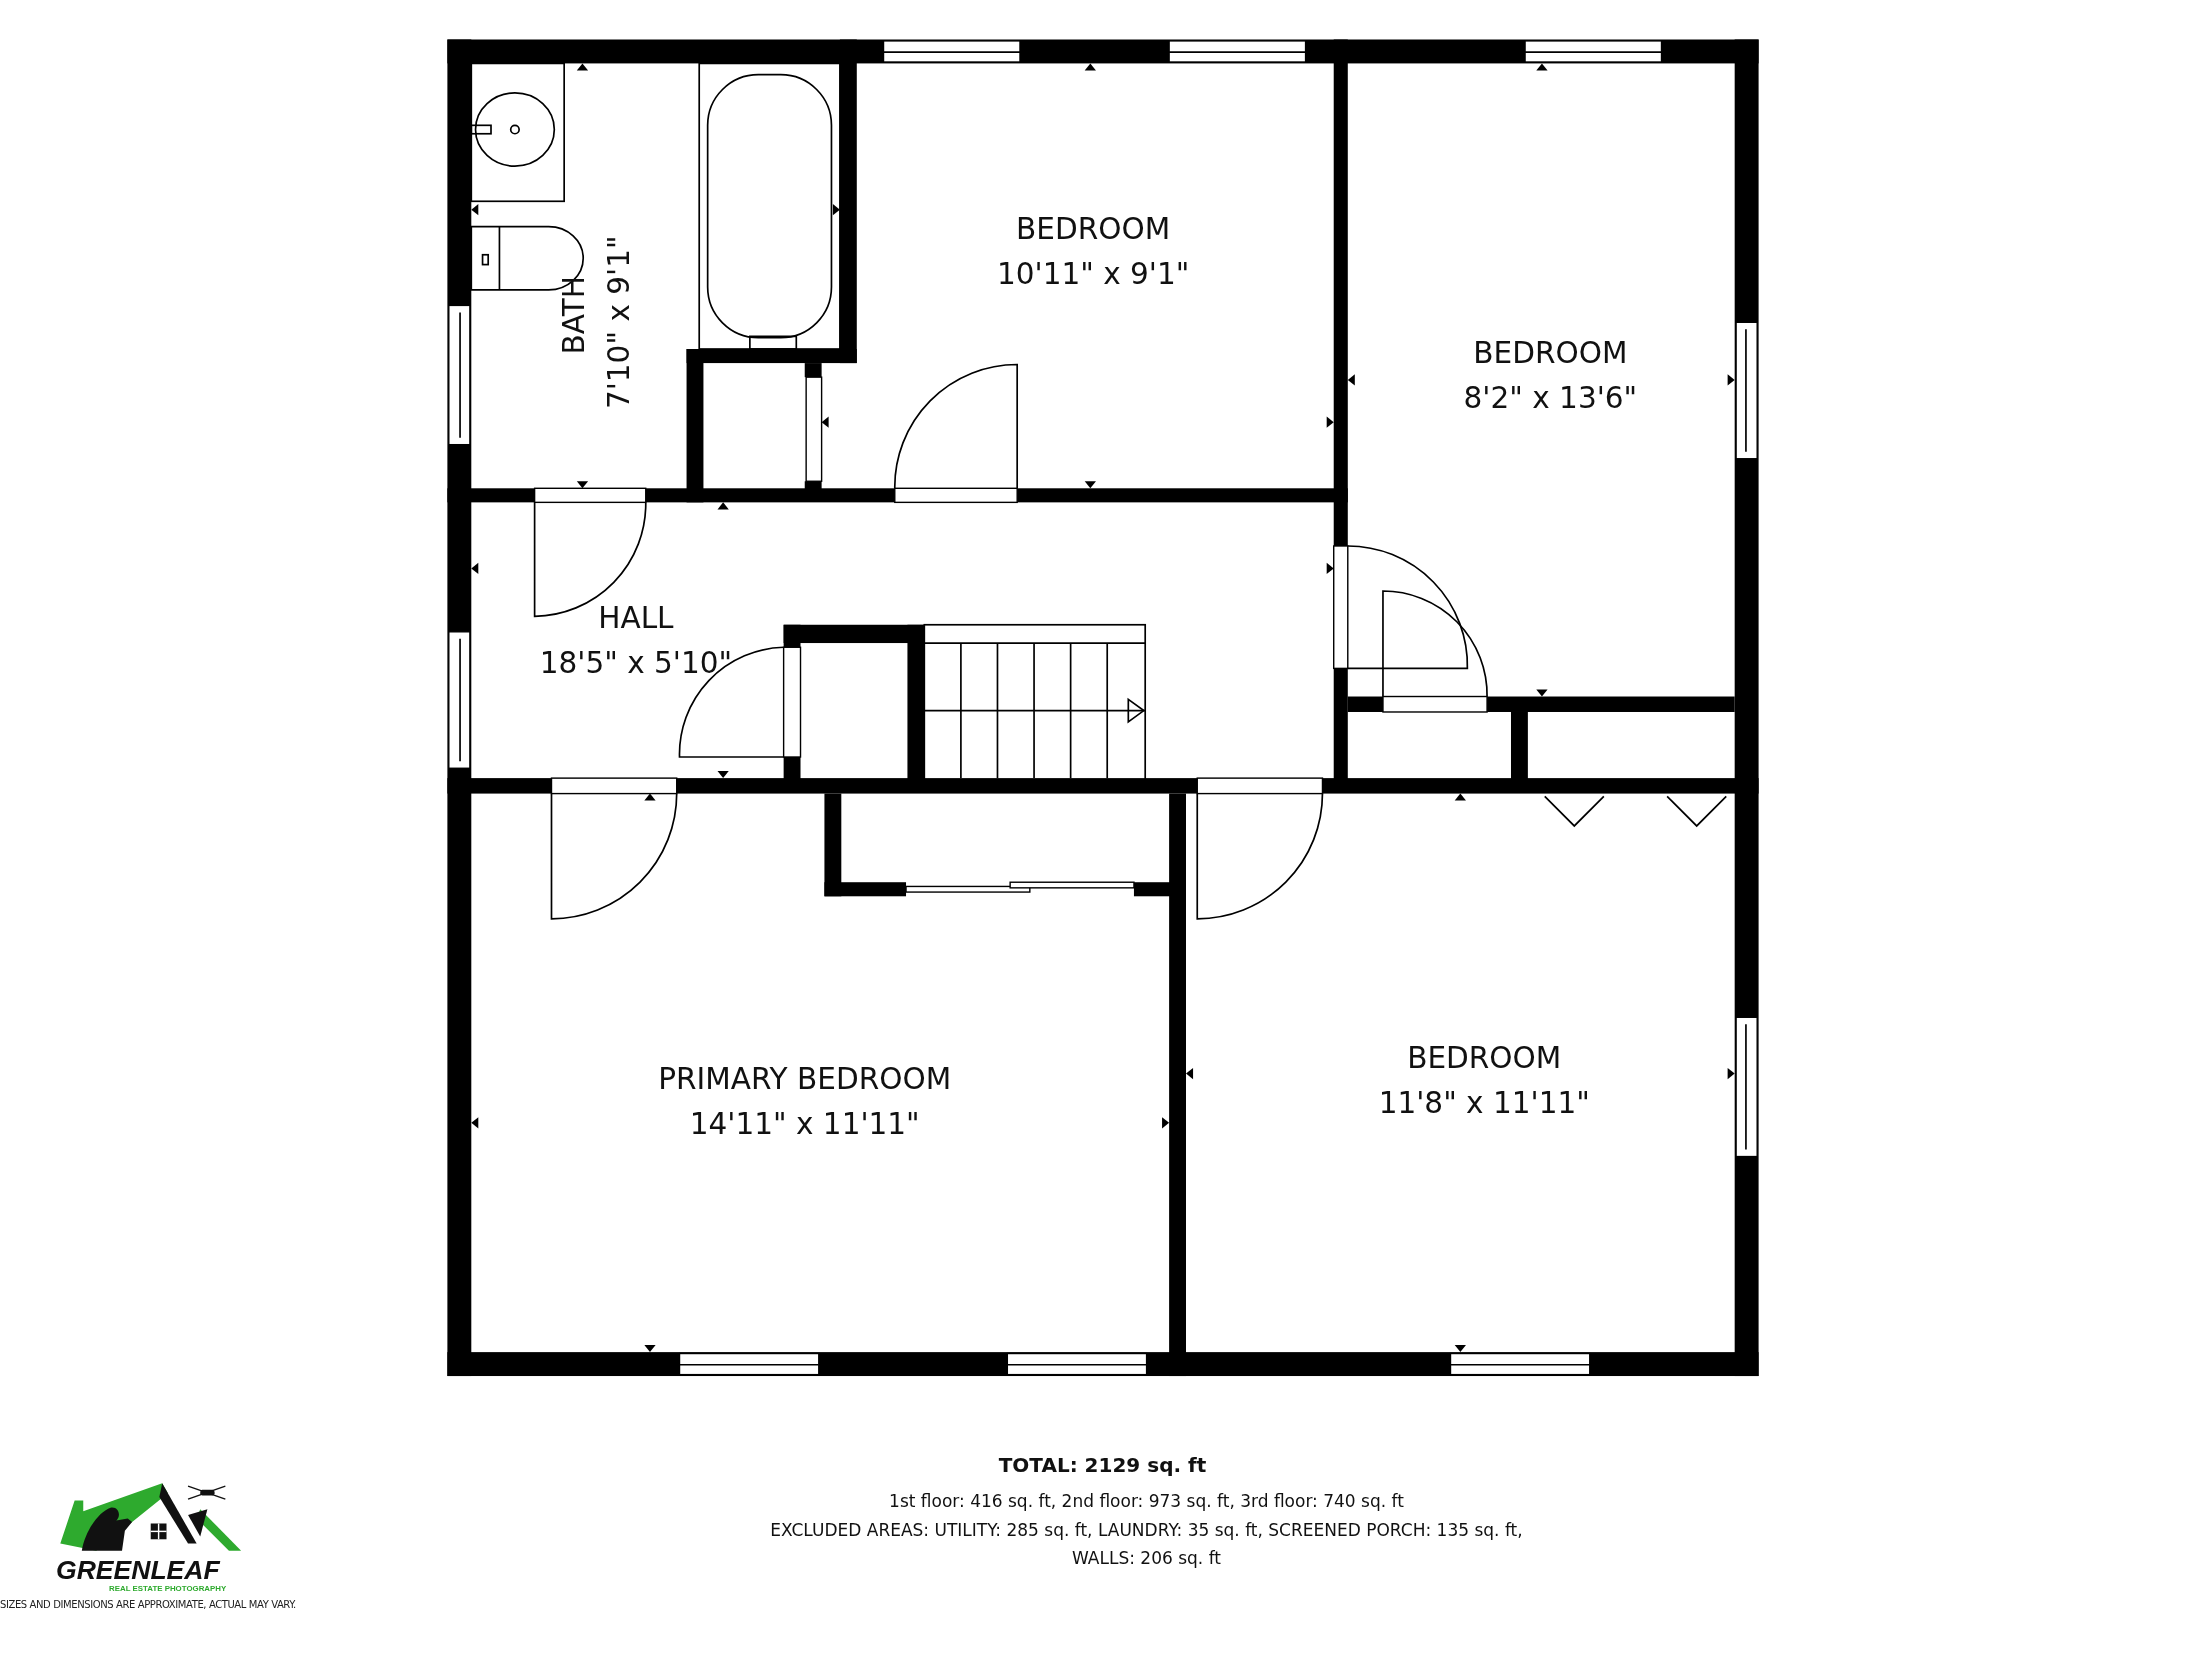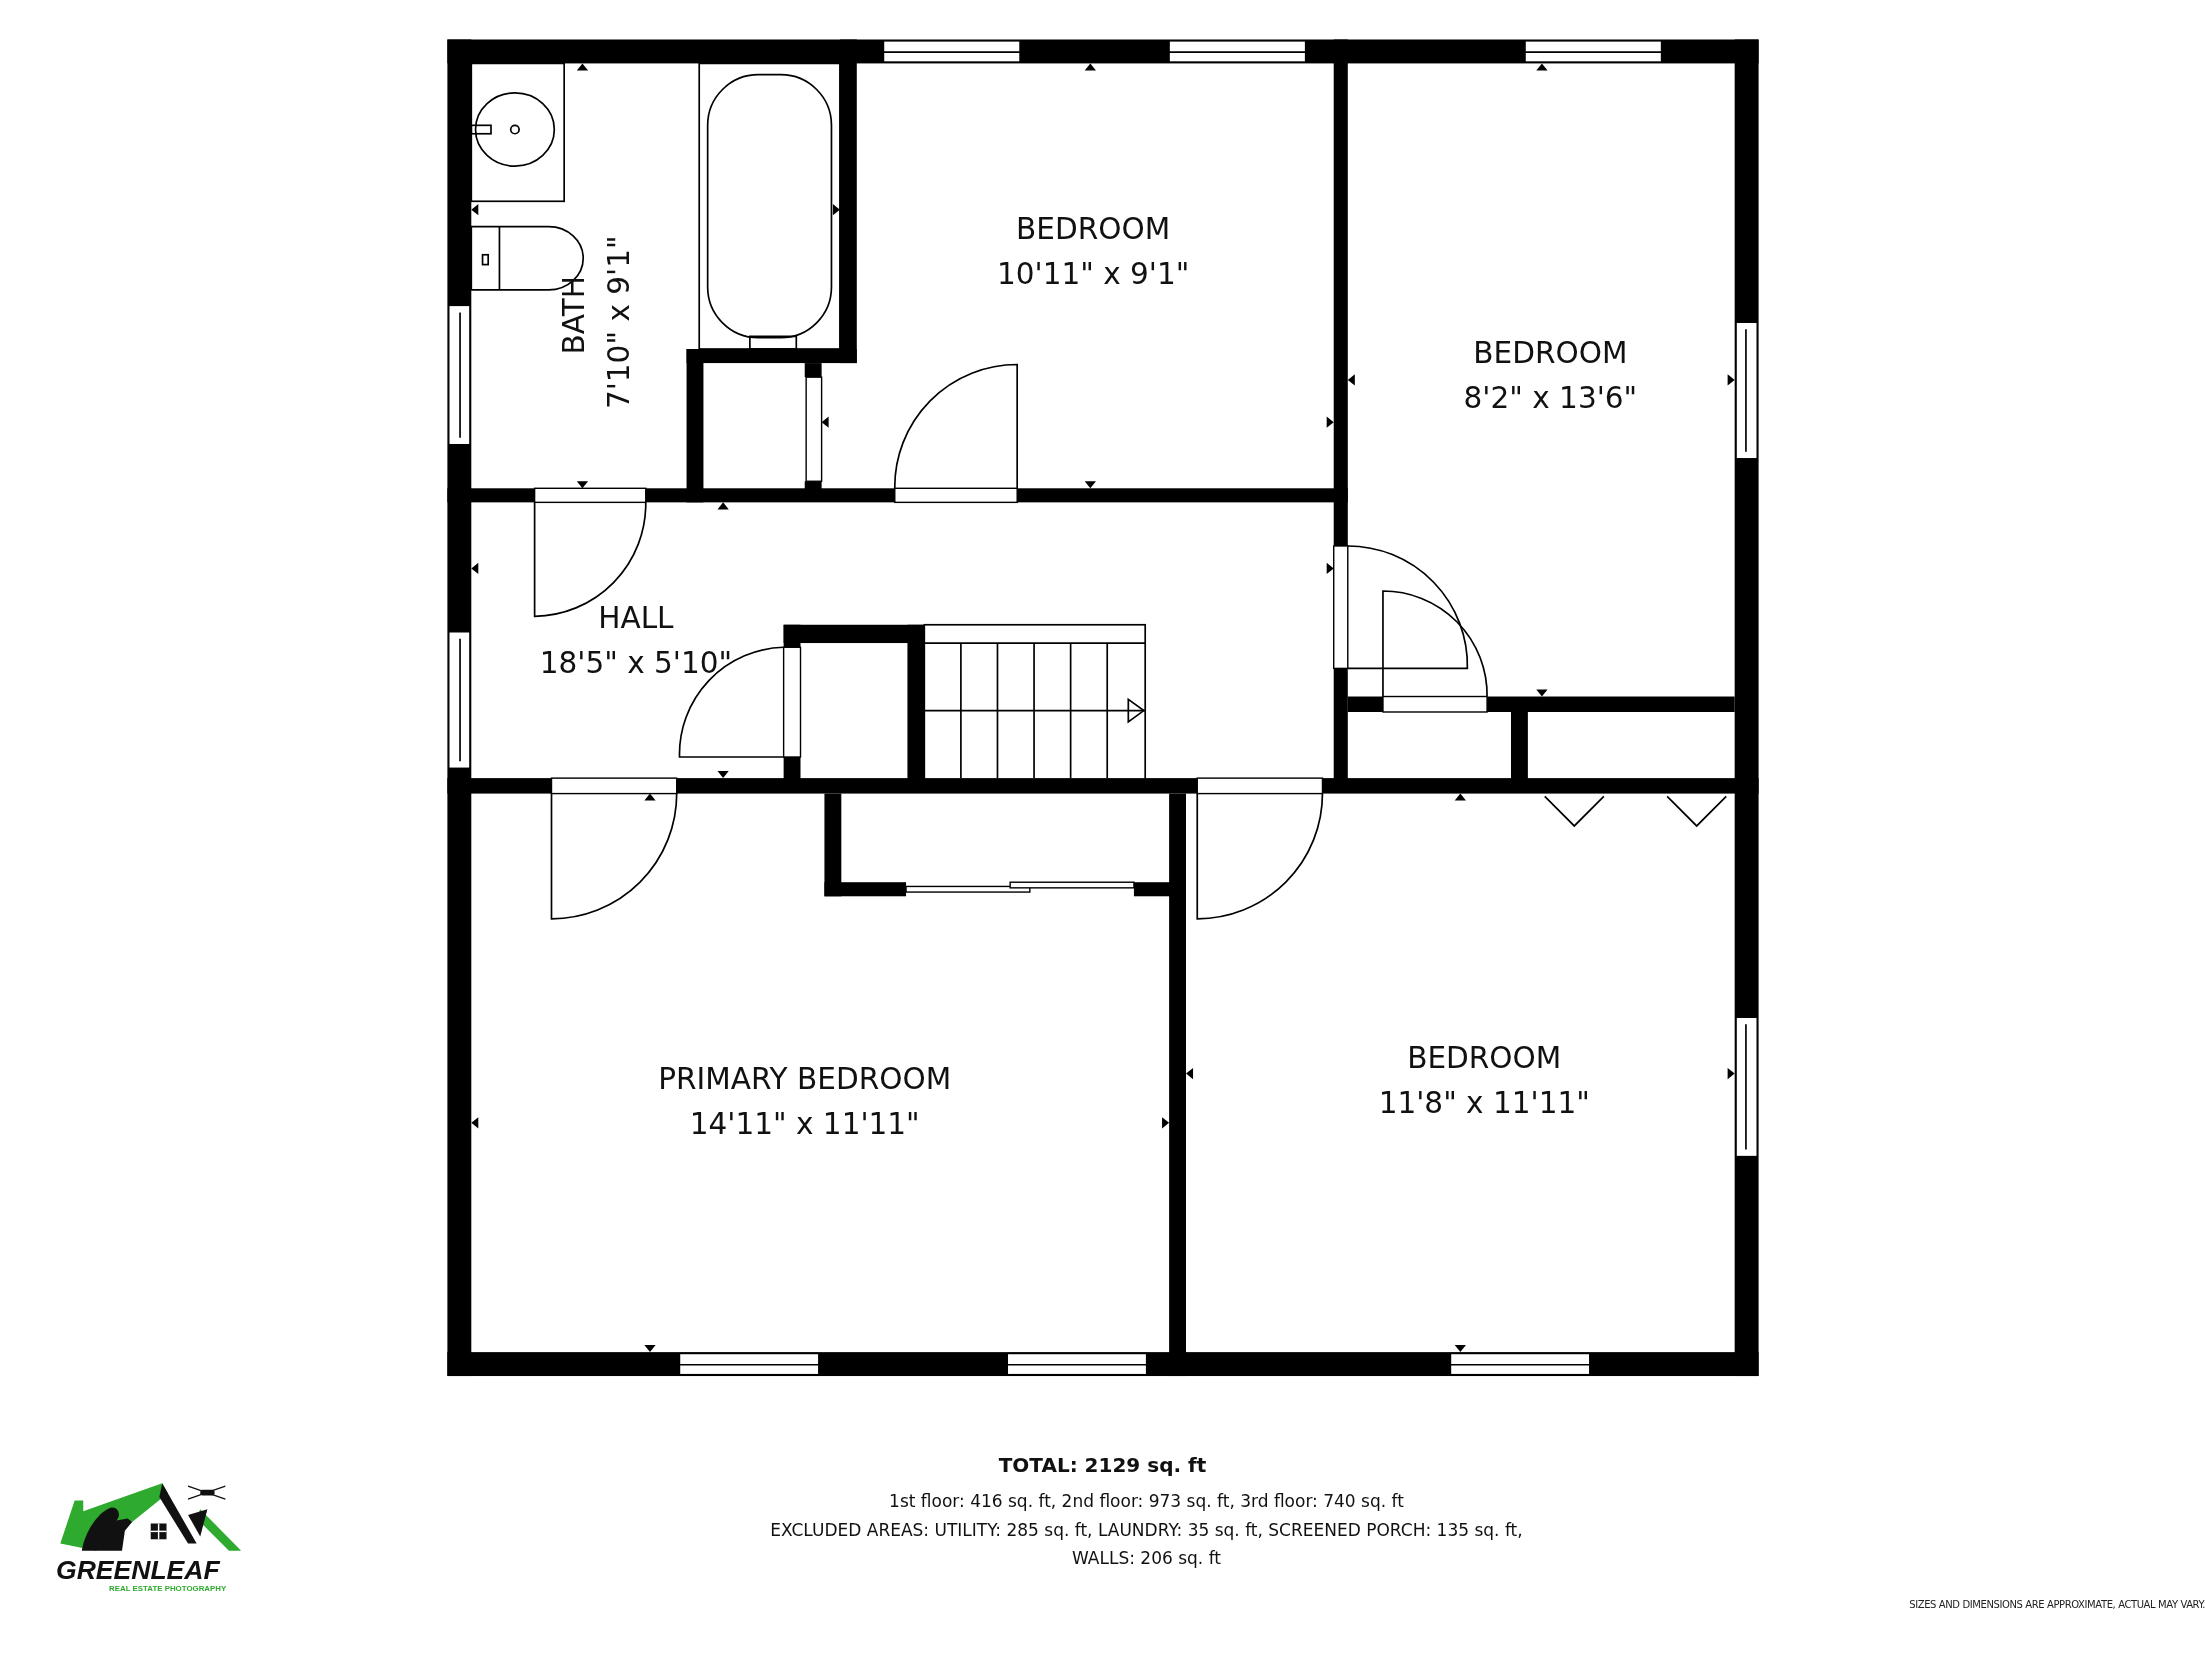--- a/index.html
+++ b/index.html
@@ -6,21 +6,21 @@
   body { width: 2205px; height: 1654px; position: relative; overflow: hidden; font-family: "Liberation Sans", "DejaVu Sans", sans-serif; }
   #plan { position: absolute; left: 0; top: 0; width: 2205px; height: 1654px; }
   .wall { fill: #000; }
   .thin { fill: none; stroke: #000; stroke-width: 1.2; }
   .win { fill: #fff; stroke: #000; stroke-width: 1; }
   .mark { fill: #000; }
   .room-label { font-family: "DejaVu Sans", sans-serif; font-size: 21px; fill: #111; text-anchor: middle; }
   .footer { position: absolute; left: 0; width: 2205px; text-align: center; color: #111; font-family: "DejaVu Sans", sans-serif; }
   .footer .total { font-weight: bold; font-size: 20px; top: 1453px; position: absolute; width: 100%; }
   .footer .line { font-size: 17px; position: absolute; width: 100%; margin-left: 44px; }
-  .disclaimer { position: absolute; width: 100%; text-align: right; top: 1599px; font-size: 10px; font-family: "DejaVu Sans", sans-serif; color: #222; letter-spacing: -0.4px; }
+  .disclaimer { position: absolute; width: 100%; text-align: left; top: 1599px; font-size: 10px; font-family: "DejaVu Sans", sans-serif; color: #222; letter-spacing: -0.4px; }
   .logo { position: absolute; left: 53px; top: 1479px; width: 194px; height: 122px; }
   .logo-word { font-family: "Liberation Sans", sans-serif; font-weight: bold; font-style: italic; font-size: 37px; fill: #111; }
   .logo-sub { font-family: "Liberation Sans", sans-serif; font-weight: bold; font-size: 11px; fill: #2eaa2e; }
 </style>
 </head>
 <body>
 
 <svg id="plan" viewBox="0 0 1567.3 1175.5" xmlns="http://www.w3.org/2000/svg">
 
   <g>

